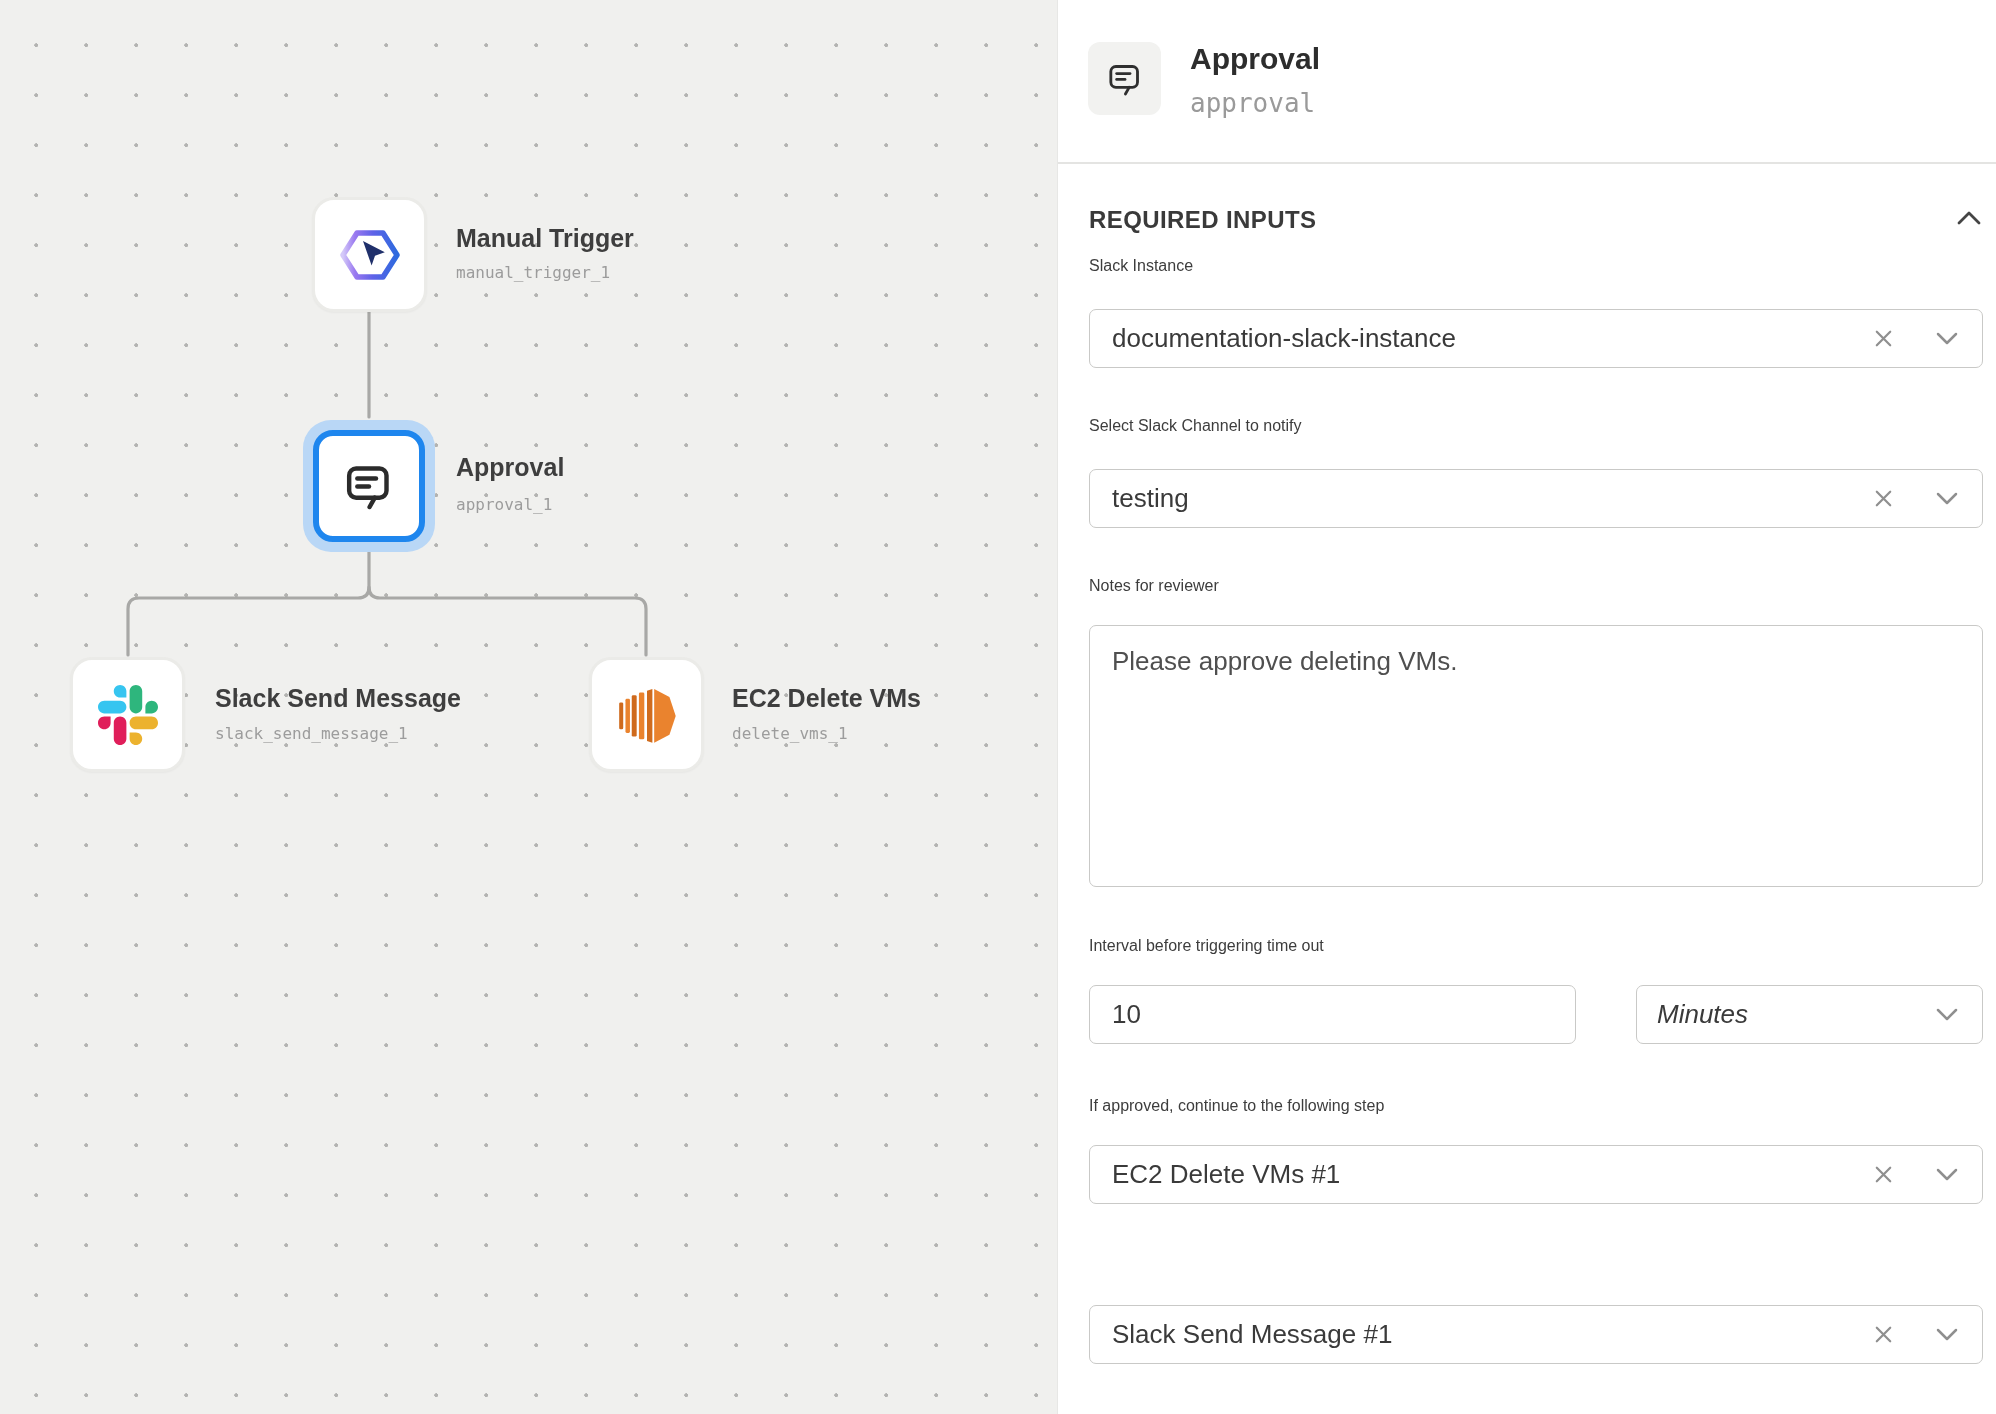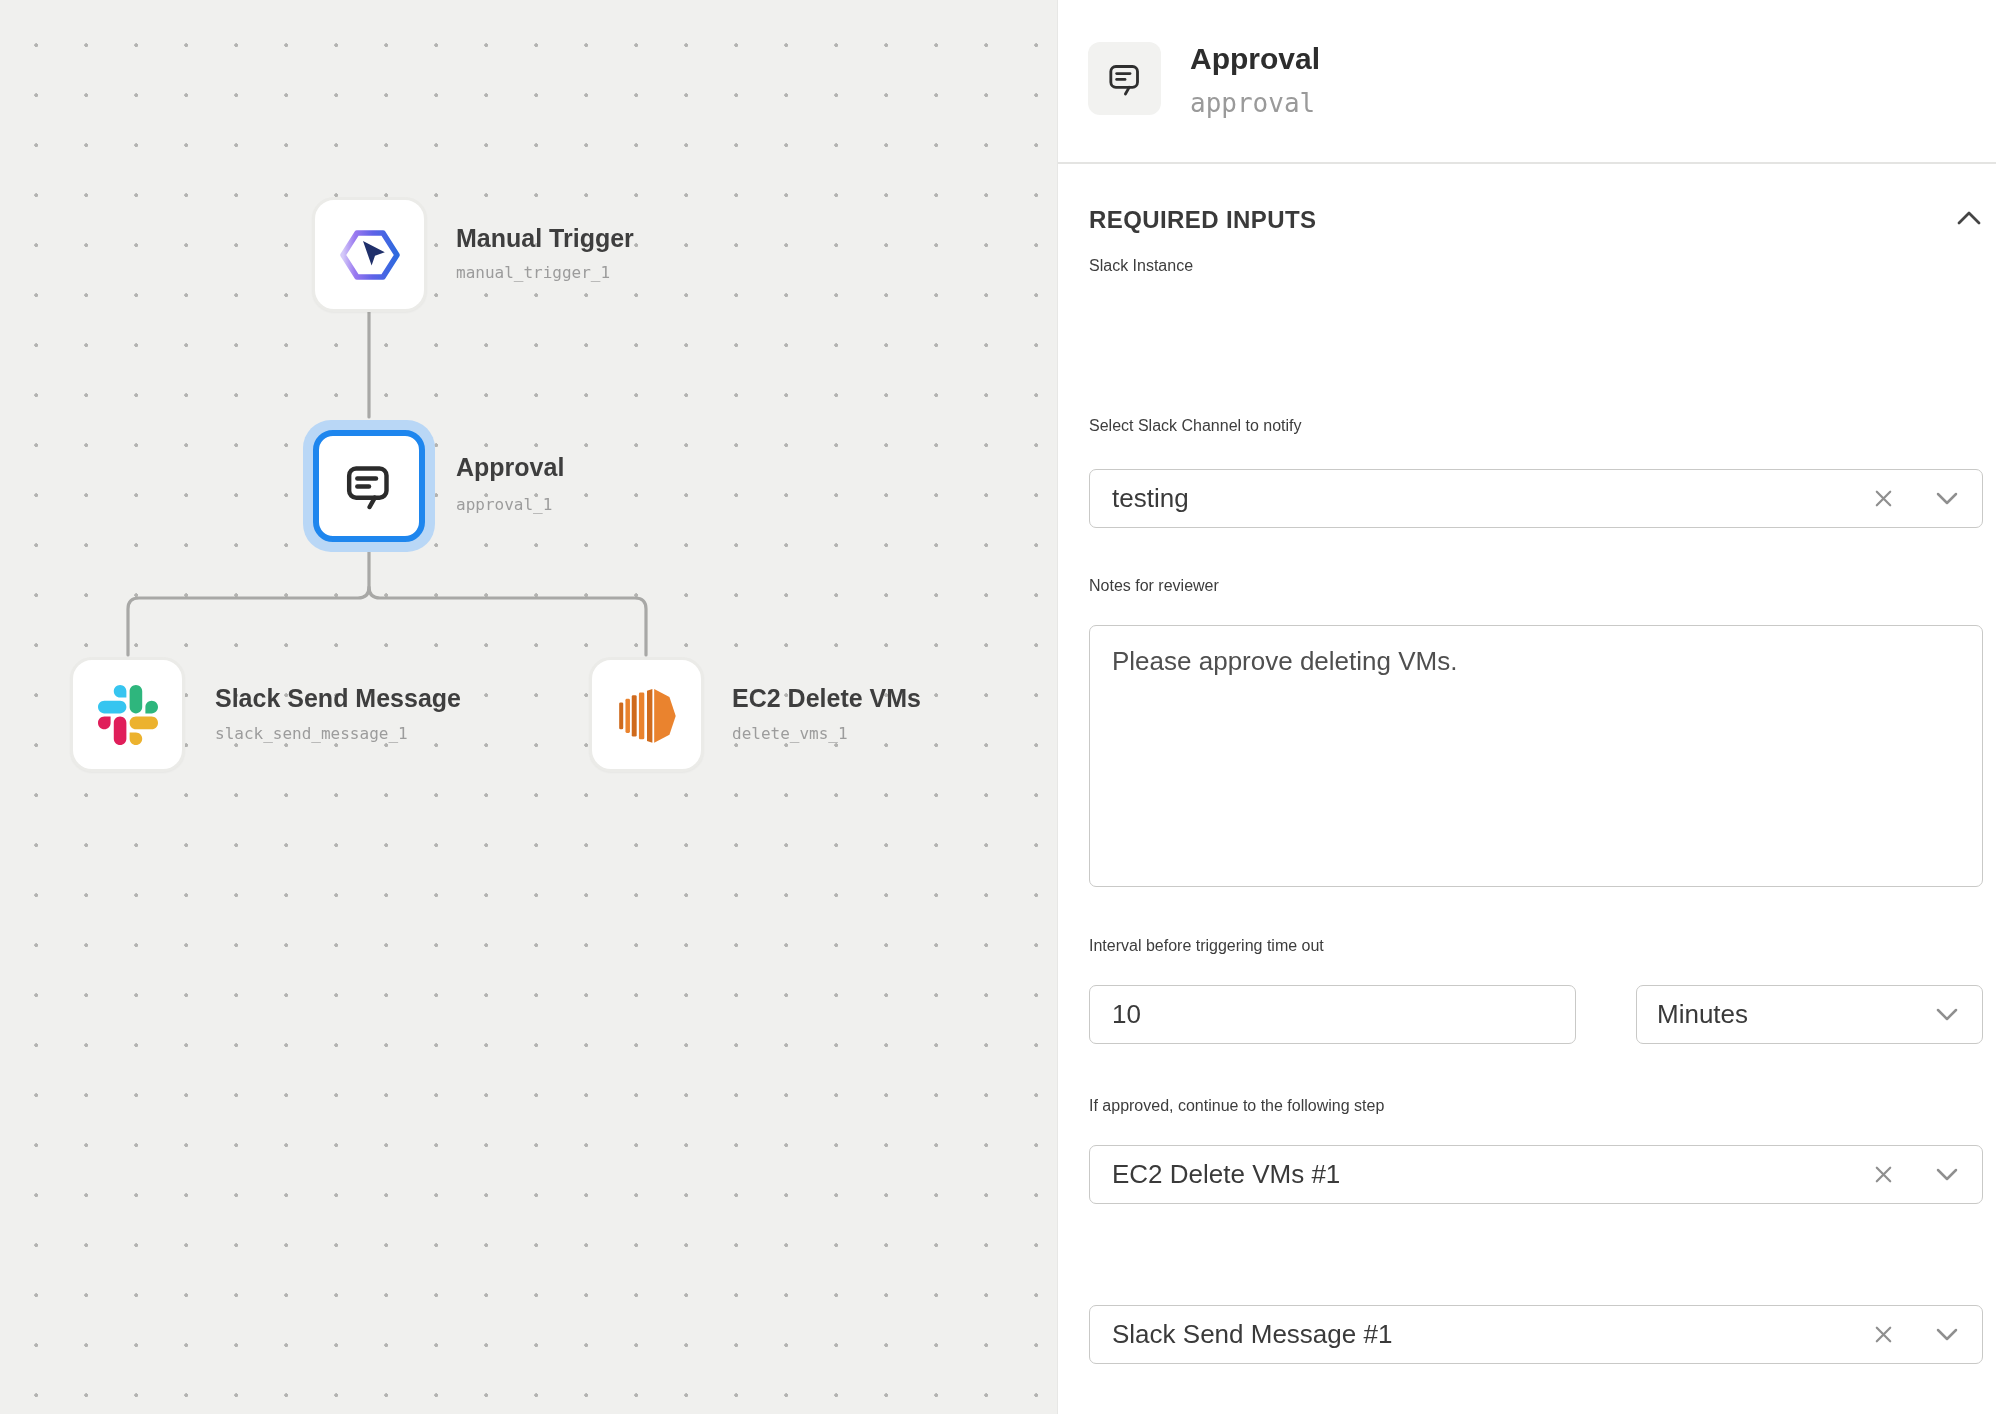--- a/index.html
+++ b/index.html
@@ -154,20 +154,33 @@
     <div class="hdr-divider"></div>
 
     <div class="section-label">REQUIRED INPUTS</div>
     <div class="section-collapse">
       <svg width="26" height="17" viewBox="0 0 26 17">
         <path d="M3 14 L13 4 L23 14" stroke="#454545" stroke-width="2.8" fill="none" stroke-linecap="round" stroke-linejoin="round"></path>
       </svg>
     </div>
 
     <div class="fld-label" style="top:257px;">Slack Instance</div>
+    <div class="fld" style="top:309px;">
+      <span class="val">documentation-slack-instance</span>
+      <span class="icon-x">
+        <svg width="23" height="23" viewBox="0 0 24 24">
+            <path d="M5 5 L19 19 M19 5 L5 19" stroke="#8f8f8f" stroke-width="2.3" stroke-linecap="round"></path>
+          </svg>
+      </span>
+      <span class="icon-chev">
+        <svg width="24" height="15" viewBox="0 0 24 15">
+            <path d="M3 3 L12 12 L21 3" stroke="#8f8f8f" stroke-width="2.5" fill="none" stroke-linecap="round" stroke-linejoin="round"></path>
+          </svg>
+      </span>
+    </div>
 
     <div class="fld-label" style="top:417px;">Select Slack Channel to notify</div>
     <div class="fld" style="top:469px;">
       <span class="val">testing</span>
       <span class="icon-x">
         <svg width="23" height="23" viewBox="0 0 24 24">
             <path d="M5 5 L19 19 M19 5 L5 19" stroke="#8f8f8f" stroke-width="2.3" stroke-linecap="round"></path>
           </svg>
       </span>
       <span class="icon-chev">
@@ -178,21 +191,21 @@
     </div>
 
     <div class="fld-label" style="top:577px;">Notes for reviewer</div>
     <textarea class="notes-area" style="">Please approve deleting VMs.</textarea>
 
     <div class="fld-label" style="top:937px;">Interval before triggering time out</div>
     <div class="fld interval-num" style="top:985px;">
       <span class="val">10</span>
     </div>
     <div class="fld interval-unit" style="top:985px;">
-      <span class="val" style="padding-left:20px;">Minutes</span>
+      <span class="val" style="padding-left:20px;font-style:italic;">Minutes</span>
       <span class="icon-chev">
         <svg width="24" height="15" viewBox="0 0 24 15">
             <path d="M3 3 L12 12 L21 3" stroke="#8f8f8f" stroke-width="2.5" fill="none" stroke-linecap="round" stroke-linejoin="round"></path>
           </svg>
       </span>
     </div>
 
     <div class="fld-label" style="top:1097px;">If approved, continue to the following step</div>
     <div class="fld" style="top:1145px;">
       <span class="val">EC2 Delete VMs #1</span>

